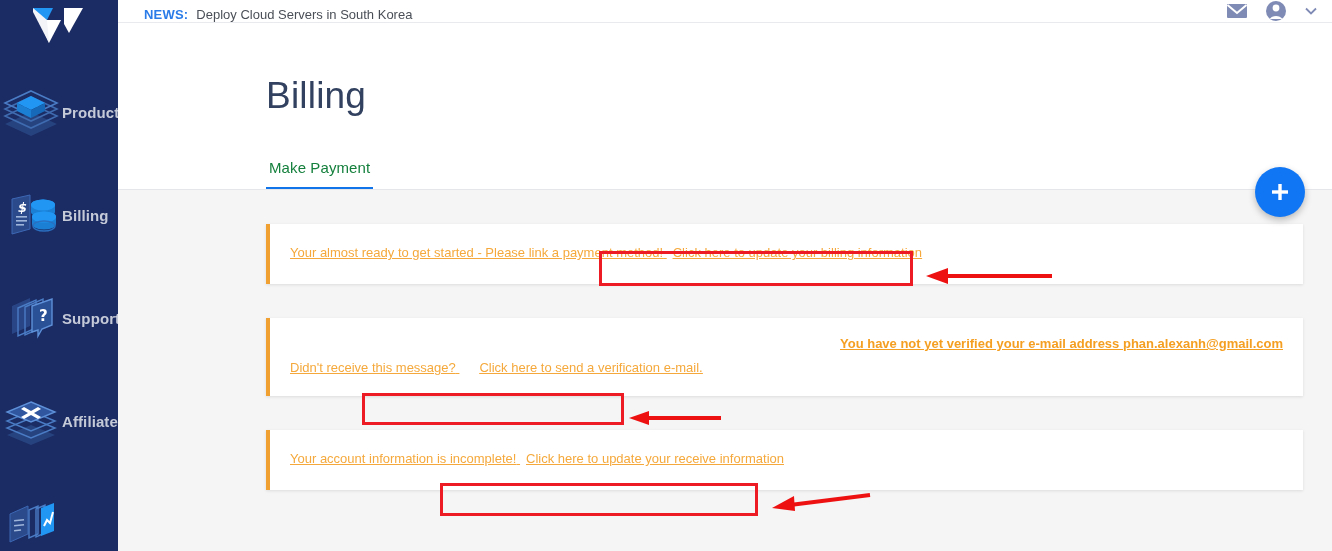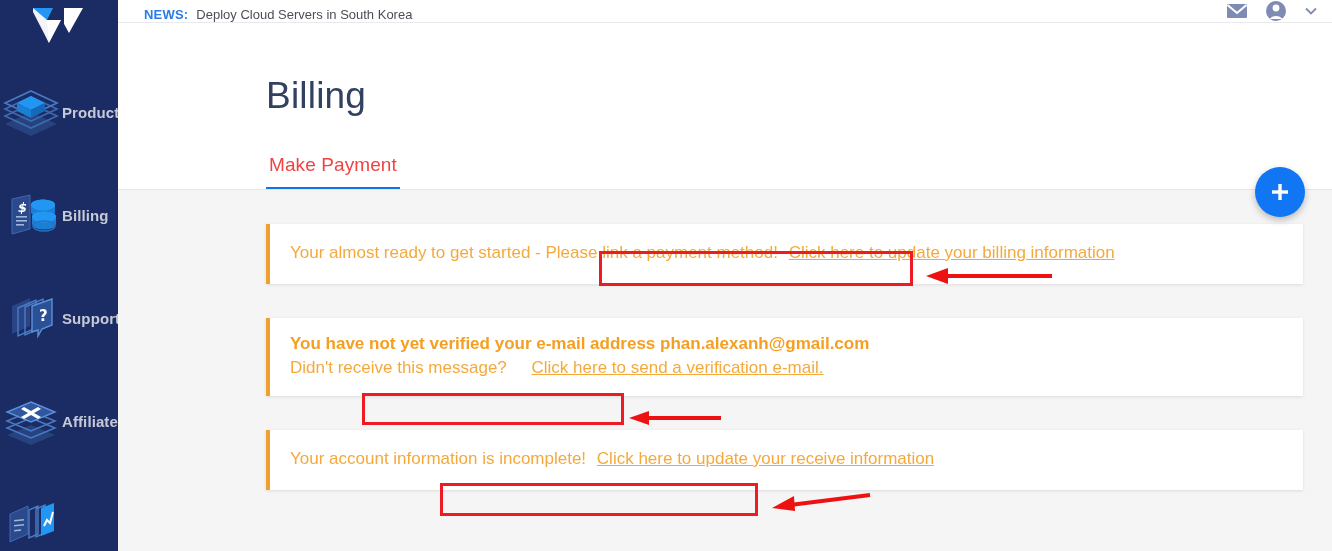--- a/index.html
+++ b/index.html
@@ -90,22 +90,22 @@
     color: #31415f;
     padding-top: 52px;
     letter-spacing: .2px;
   }
   .tabs {
     position: absolute;
     left: 148px; bottom: 0;
     display: flex;
   }
   .tab {
-    font-size: 19px;
-    color: #ef4444;
+    font-size: 15px;
+    color: #15803d;
     padding: 0 3px 11px 3px;
     border-bottom: 3px solid #1174e8;
     cursor: pointer;
     letter-spacing: .1px;
   }
   .content-divider {
     position: absolute; left: 0; right: 0; bottom: 0;
     height: 1px; background: #e4e6ea;
   }
 
@@ -115,25 +115,26 @@
   .alert {
     background: #ffffff;
     border-left: 4px solid #f0a030;
     box-shadow: 0 1px 3px rgba(0,0,0,.10);
     margin-bottom: 34px;
     padding: 18px 20px 18px 20px;
     position: relative;
   }
   .alert-line {
     color: #f5a93c;
-    font-size: 17px;
+    font-size: 13px;
     line-height: 24px;
     white-space: nowrap;
-  }
-  .alert-line.bold { font-weight: bold; color: #f59f22; }
+    text-decoration: underline;
+  }
+  .alert-line.bold { font-weight: bold; color: #f59f22; text-align: right; }
   .alert-link {
     color: #f5a93c;
     text-decoration: underline;
     cursor: pointer;
   }
 
   
   .hl-box {
     position: absolute;
     border: 3px solid #ed1c24;

